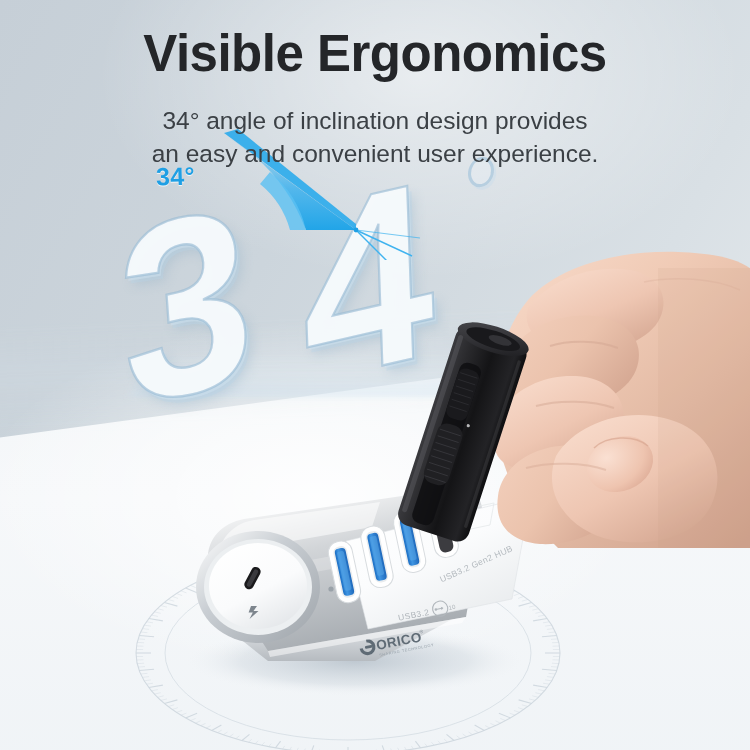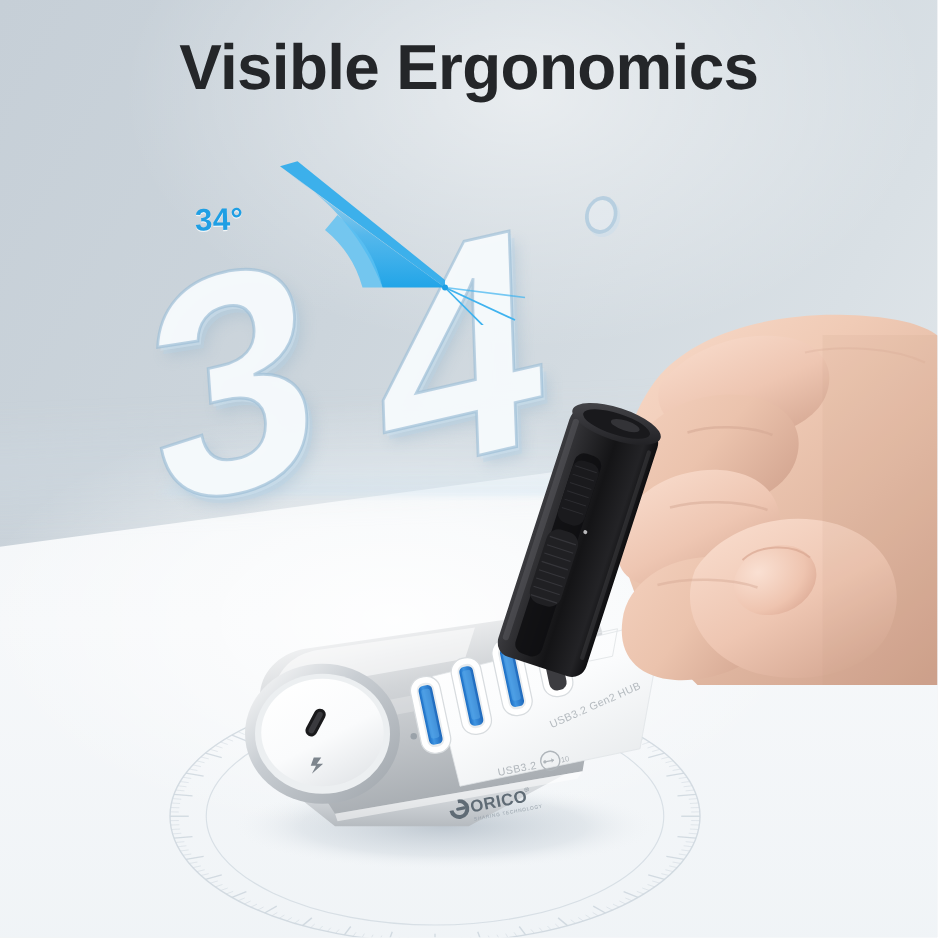--- a/index.html
+++ b/index.html
@@ -631,15 +631,16 @@
         <path d="M44,81 L62,81"></path>
           <path d="M44,88 L62,88"></path>
           <path d="M44,95 L62,95"></path>
       </g>
 
       <circle cx="68" cy="108" r="1.6" fill="#d6d6d8" opacity="0.85"></circle>
     </g>
   </svg>
 
 <div class="title">Visible Ergonomics</div>
+    <div class="subtitle"><span>34° angle of inclination design provides</span><span class="l2">an easy and convenient user experience.</span></div>
   </div>
 
 <div class="nolabel"></div>
 
 </body></html>

